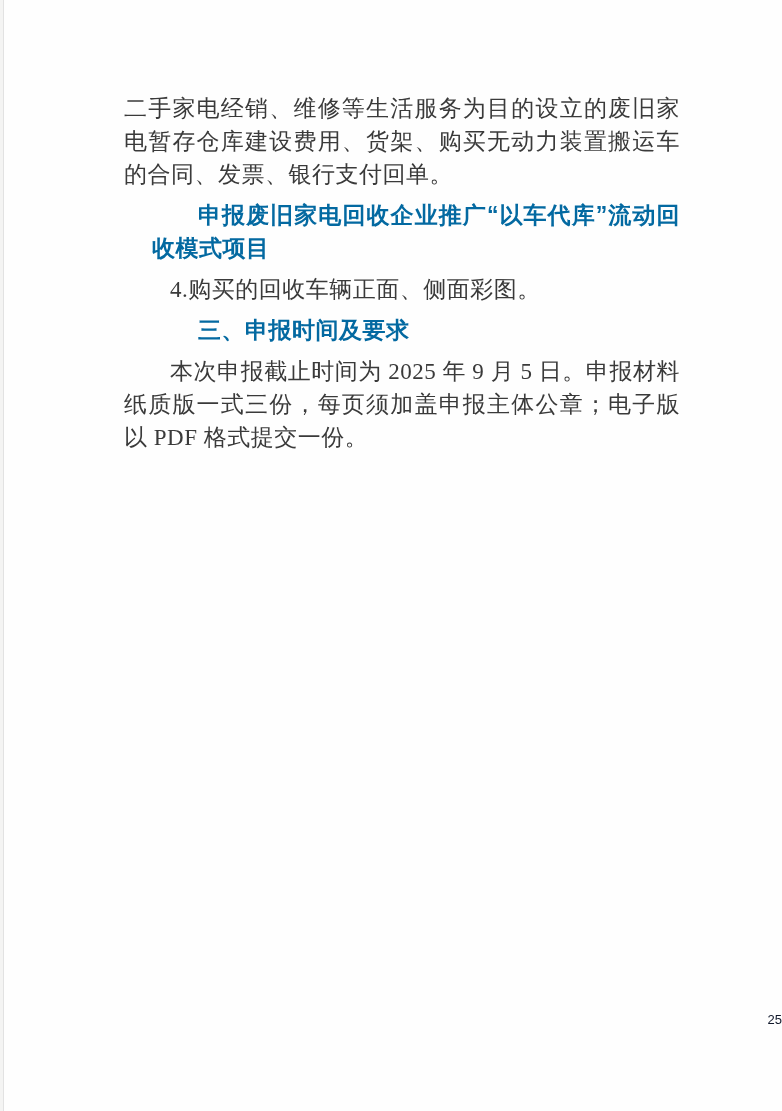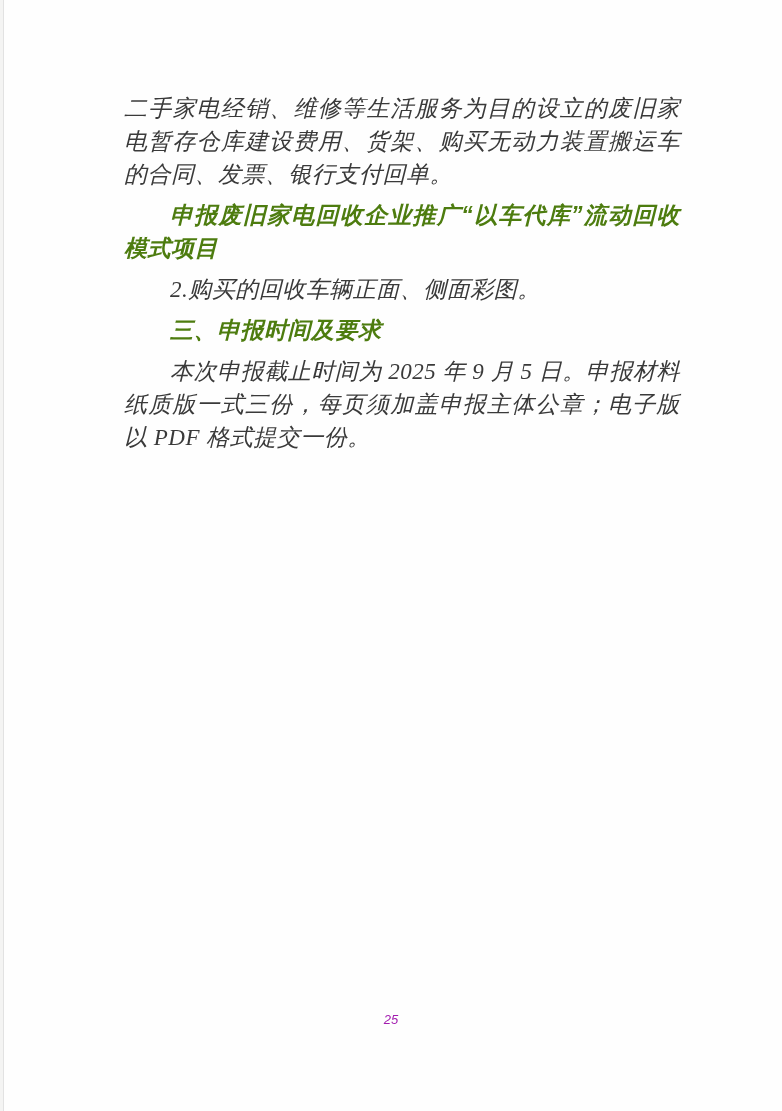--- a/index.html
+++ b/index.html
@@ -8,21 +8,20 @@
     background: #ffffff;
   }
   .page {
     position: relative;
     width: 782px;
     height: 1111px;
     background: #fefefe;
     overflow: hidden;
     font-family: "Liberation Serif", "DejaVu Serif", serif;
     color: #3a3a3a;
-    font-style: italic;
   }
   
   .scan-edge {
     position: absolute;
     left: 3px;
     top: 0;
     bottom: 0;
     width: 1px;
     background: #e2e2e2;
   }
@@ -48,44 +47,45 @@
     margin: 8px 0 0 0;
     text-indent: 2em;
   }
   .content p.continuation {
     margin-top: 0;
     text-indent: 0;
   }
   .content p.heading {
     font-family: "Liberation Sans", "DejaVu Sans", sans-serif;
     font-weight: bold;
-    color: #4d7c0f;
+    color: #0369a1;
+    margin-left: 28px;
   }
   .footer {
     position: absolute;
     left: 0;
     right: 0;
     top: 1012px;
-    text-align: center;
+    text-align: right;
     font-family: "Liberation Sans", "DejaVu Sans", sans-serif;
     font-size: 13px;
-    color: #a21caf;
+    color: #0f172a;
   }
 </style>
 </head>
 <body>
 
 <div class="page">
   <div class="scan-edge-band"></div>
   <div class="scan-edge"></div>
 
   <main class="content">
     <p class="continuation">二手家电经销、维修等生活服务为目的设立的废旧家电暂存仓库建设费用、货架、购买无动力装置搬运车的合同、发票、银行支付回单。</p>
     <p class="heading">申报废旧家电回收企业推广“以车代库”流动回收模式项目</p>
-    <p>2.购买的回收车辆正面、侧面彩图。</p>
+    <p>4.购买的回收车辆正面、侧面彩图。</p>
     <p class="heading">三、申报时间及要求</p>
     <p>本次申报截止时间为 2025 年 9 月 5 日。申报材料纸质版一式三份，每页须加盖申报主体公章；电子版以 PDF 格式提交一份。</p>
   </main>
 
   <footer class="footer">
     <span>25</span>
   </footer>
 </div>
 
 </body></html>

